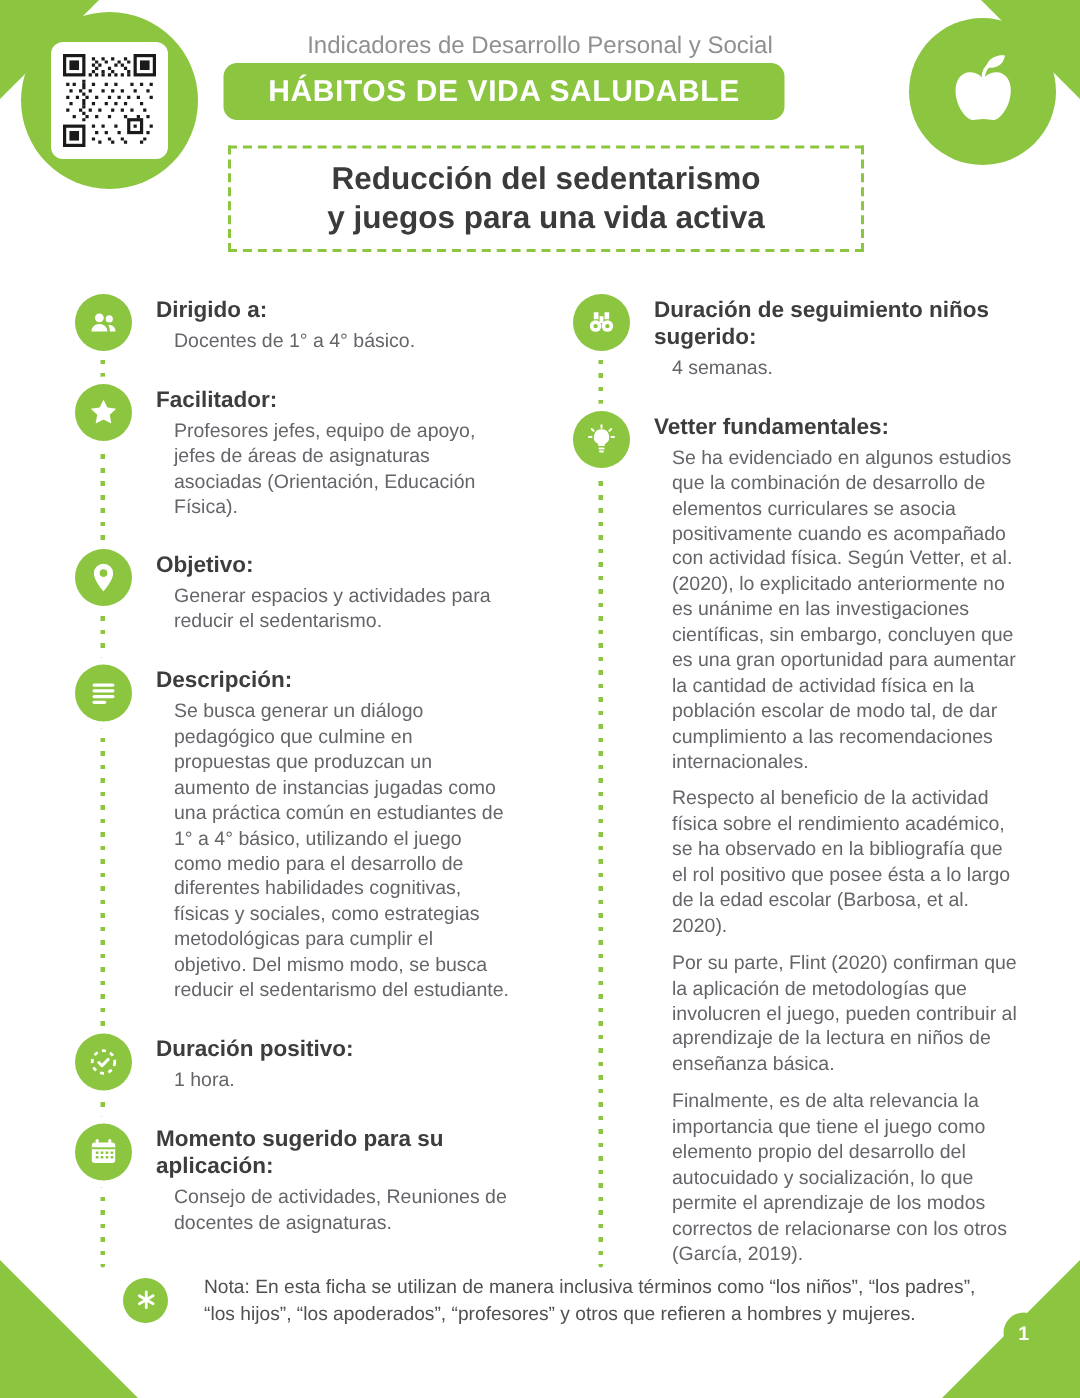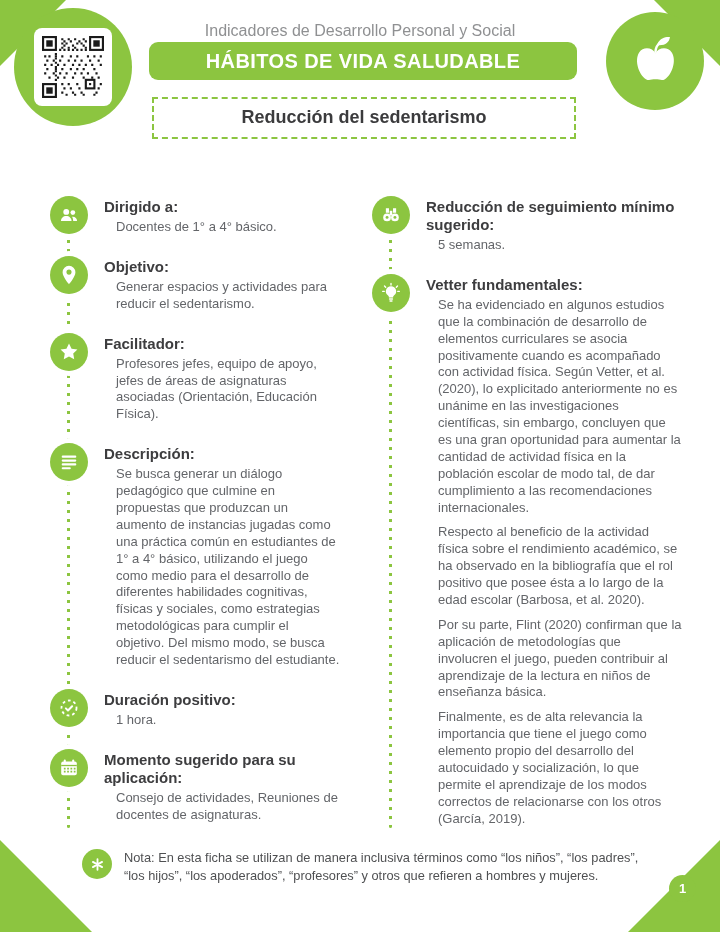--- a/index.html
+++ b/index.html
@@ -17,61 +17,61 @@
   
   .corner{position:absolute;background:var(--green);}
   .c-tl{top:0;left:0;width:66px;height:66px;clip-path:polygon(0 0,100% 0,0 100%);}
   .c-tr{top:0;right:0;width:66px;height:66px;clip-path:polygon(0 0,100% 0,100% 100%);}
   .c-bl{bottom:0;left:0;width:92px;height:92px;clip-path:polygon(0 0,0 100%,100% 100%);}
   .c-br{bottom:0;right:0;width:92px;height:92px;clip-path:polygon(100% 0,100% 100%,0 100%);}
 
   .kicker{position:absolute;top:22px;left:0;right:0;text-align:center;font-size:16px;color:var(--kicker);}
 
   .banner{
-    position:absolute;top:42px;left:149px;width:428px;height:38px;background:var(--green);
+    position:absolute;top:42px;left:149px;width:374px;height:38px;background:var(--green);
     border-radius:9px;color:#fff;font-weight:bold;font-size:20px;text-align:center;
     line-height:38px;letter-spacing:.4px;
   }
 
   .qr-wrap{position:absolute;top:8px;left:14px;width:118px;height:118px;border-radius:50%;
     background:var(--green);display:flex;align-items:center;justify-content:center;}
   .qr-inner{width:78px;height:78px;background:#fff;border-radius:8px;display:flex;align-items:center;justify-content:center;}
   .qr-inner svg{width:62px;height:62px;}
 
   .apple-wrap{position:absolute;top:12px;right:16px;width:98px;height:98px;border-radius:50%;
     background:var(--green);display:flex;align-items:center;justify-content:center;}
   .apple-wrap svg{width:58px;height:58px;}
 
   .title-box{
     position:absolute;top:97px;left:152px;width:424px;border:2px dashed var(--green);
     background:#fff;text-align:center;padding:8px 6px;
   }
-  .title-box .t{font-size:18px;font-weight:bold;color:#3B3B3D;line-height:1.22;}
-
-  .content{position:absolute;top:196px;left:50px;right:26px;display:flex;gap:20px;}
+  .title-box .t{font-size:21px;font-weight:bold;color:#3B3B3D;line-height:1.22;}
+
+  .content{position:absolute;top:196px;left:50px;right:26px;display:flex;gap:30px;}
   .col{position:relative;}
   .col::before{
     content:"";position:absolute;left:17px;top:8px;bottom:20px;width:3px;border-radius:2px;
     background:repeating-linear-gradient(to bottom,var(--green) 0 3px,transparent 3px 9px);
   }
   .col-left{flex:0 0 302px;width:302px;}
   .col-right{flex:1;}
 
   .item{display:flex;gap:16px;margin-bottom:20px;position:relative;}
   .ico{
     flex:0 0 38px;width:38px;height:38px;border-radius:50%;background:var(--green);
     display:flex;align-items:center;justify-content:center;box-shadow:0 0 0 5px #fff;
     position:relative;z-index:1;
   }
   .ico svg{width:22px;height:22px;display:block;}
   .item h3{margin:2px 0 3px;font-size:15px;color:var(--heading);line-height:1.2;}
   .item p{margin:0 12px 8px;font-size:13px;color:var(--body);line-height:1.3;}
   .item p:last-child{margin-bottom:0;}
 
-  .note{position:absolute;left:82px;right:58px;bottom:48px;display:flex;gap:12px;}
+  .note{position:absolute;left:82px;right:58px;bottom:48px;display:flex;gap:24px;align-items:center;}
   .note-ico{
     flex:0 0 30px;width:30px;height:30px;border-radius:50%;background:var(--green);
     display:flex;align-items:center;justify-content:center;
   }
   .note-ico svg{width:17px;height:17px;}
   .note p{margin:0;font-size:12.8px;color:#4F5052;line-height:1.35;}
 
   .pagenum{
     position:absolute;right:24px;bottom:30px;width:27px;height:27px;border-radius:50%;
     background:var(--green);color:#fff;font-size:13px;font-weight:bold;
@@ -119,20 +119,21 @@
   <div class="apple-wrap">
     <svg viewBox="0 0 64 64" aria-hidden="true">
       <path fill="#fff" d="M32.5 23.5c-3-6.5-13.5-8-18-1-5.5 8.5-.5 24.5 7.5 29.5 3.2 2 5.8.2 10.5.2s7.3 1.8 10.5-.2c8-5 13-21 7.5-29.5-4.5-7-15-5.5-18 1z"></path>
       <path fill="none" stroke="#fff" stroke-width="2.6" stroke-linecap="round" d="M32.5 22c.2-4.5 1.8-8 5.5-10.5"></path>
       <path fill="#fff" d="M35 12.5c2.5-6 9-7.5 13.5-7-.8 6-5.5 9.8-13.5 9z"></path>
     </svg>
   </div>
 
   <div class="title-box">
     <div class="t">Reducción del sedentarismo</div>
+    <div class="t">y juegos para una vida activa</div>
   </div>
 
   <div class="content">
 
     <div class="col col-left">
 
       <div class="item">
         <span class="ico">
           <svg viewBox="0 0 24 24" fill="#fff">
               <circle cx="9" cy="8.6" r="3.2"></circle>
@@ -142,39 +143,39 @@
             </svg>
         </span>
         <div>
           <h3>Dirigido a:</h3>
           <p>Docentes de 1° a 4° básico.</p>
         </div>
       </div>
 
       <div class="item">
         <span class="ico">
+          <svg viewBox="0 0 24 24" fill="#fff">
+              <path d="M12 2.6l2.8 5.8 6.4.9-4.6 4.4 1.1 6.3L12 17l-5.7 3 1.1-6.3L2.8 9.3l6.4-.9z"></path>
+            </svg>
+        </span>
+        <div>
+          <h3>Facilitador:</h3>
+          <p>Profesores jefes, equipo de apoyo, jefes de áreas de asignaturas asociadas (Orientación, Educación Física).</p>
+        </div>
+      </div>
+
+      <div class="item">
+        <span class="ico">
           <svg viewBox="0 0 24 24">
               <path fill="#fff" fill-rule="evenodd" d="M12 2a7 7 0 0 0-7 7c0 5.2 7 13 7 13s7-7.8 7-13a7 7 0 0 0-7-7zm0 9.6A2.8 2.8 0 1 1 12 6a2.8 2.8 0 0 1 0 5.6z"></path>
             </svg>
         </span>
         <div>
           <h3>Objetivo:</h3>
           <p>Generar espacios y actividades para reducir el sedentarismo.</p>
-        </div>
-      </div>
-
-      <div class="item">
-        <span class="ico">
-          <svg viewBox="0 0 24 24" fill="#fff">
-              <path d="M12 2.6l2.8 5.8 6.4.9-4.6 4.4 1.1 6.3L12 17l-5.7 3 1.1-6.3L2.8 9.3l6.4-.9z"></path>
-            </svg>
-        </span>
-        <div>
-          <h3>Facilitador:</h3>
-          <p>Profesores jefes, equipo de apoyo, jefes de áreas de asignaturas asociadas (Orientación, Educación Física).</p>
         </div>
       </div>
 
       <div class="item">
         <span class="ico">
           <svg viewBox="0 0 24 24" fill="#fff">
               <rect x="4" y="5" width="16" height="2.4" rx="1.2"></rect>
               <rect x="4" y="9.2" width="16" height="2.4" rx="1.2"></rect>
               <rect x="4" y="13.4" width="16" height="2.4" rx="1.2"></rect>
               <rect x="4" y="17.6" width="10" height="2.4" rx="1.2"></rect>
@@ -224,22 +225,22 @@
           <svg viewBox="0 0 24 24" fill="#fff">
               <path d="M6.4 4.6h3.4v5H6.4zM14.2 4.6h3.4v5h-3.4z"></path>
               <rect x="10.6" y="7.4" width="2.8" height="5"></rect>
               <circle cx="7.7" cy="14.6" r="4.2"></circle>
               <circle cx="16.3" cy="14.6" r="4.2"></circle>
               <circle cx="7.7" cy="14.6" r="1.6" fill="#8CC540"></circle>
               <circle cx="16.3" cy="14.6" r="1.6" fill="#8CC540"></circle>
             </svg>
         </span>
         <div>
-          <h3>Reducción de seguimiento mínimo sugerido:</h3>
-          <p>5 semanas.</p>
+          <h3>Duración de seguimiento niños sugerido:</h3>
+          <p>4 semanas.</p>
         </div>
       </div>
 
       <div class="item">
         <span class="ico">
           <svg viewBox="0 0 24 24">
               <g stroke="#fff" stroke-width="1.5" stroke-linecap="round">
                 <path d="M12 1.6v1.8M4.9 4.4l1.3 1.3M19.1 4.4l-1.3 1.3M2.9 10.2h1.8M19.3 10.2h1.8"></path>
               </g>
               <path fill="#fff" d="M12 4.6a5.6 5.6 0 0 0-3.2 10.2c.7.5.9 1.2.9 2h4.6c0-.8.2-1.5.9-2A5.6 5.6 0 0 0 12 4.6z"></path>

